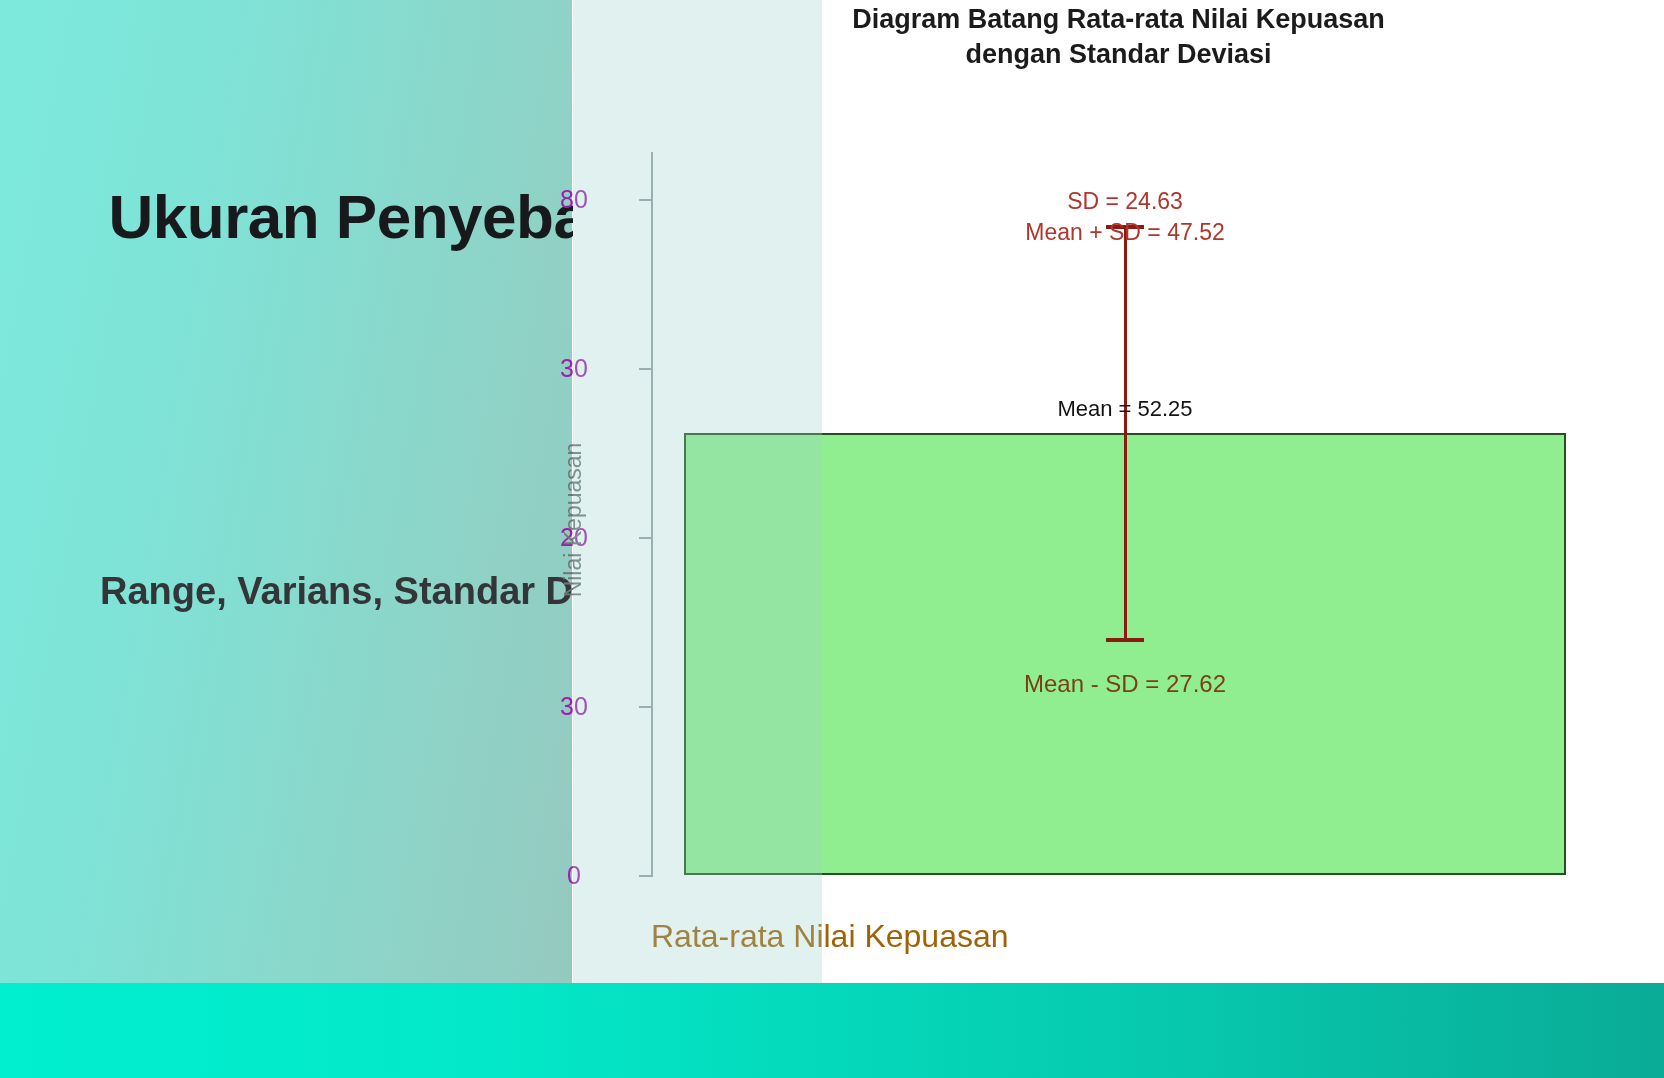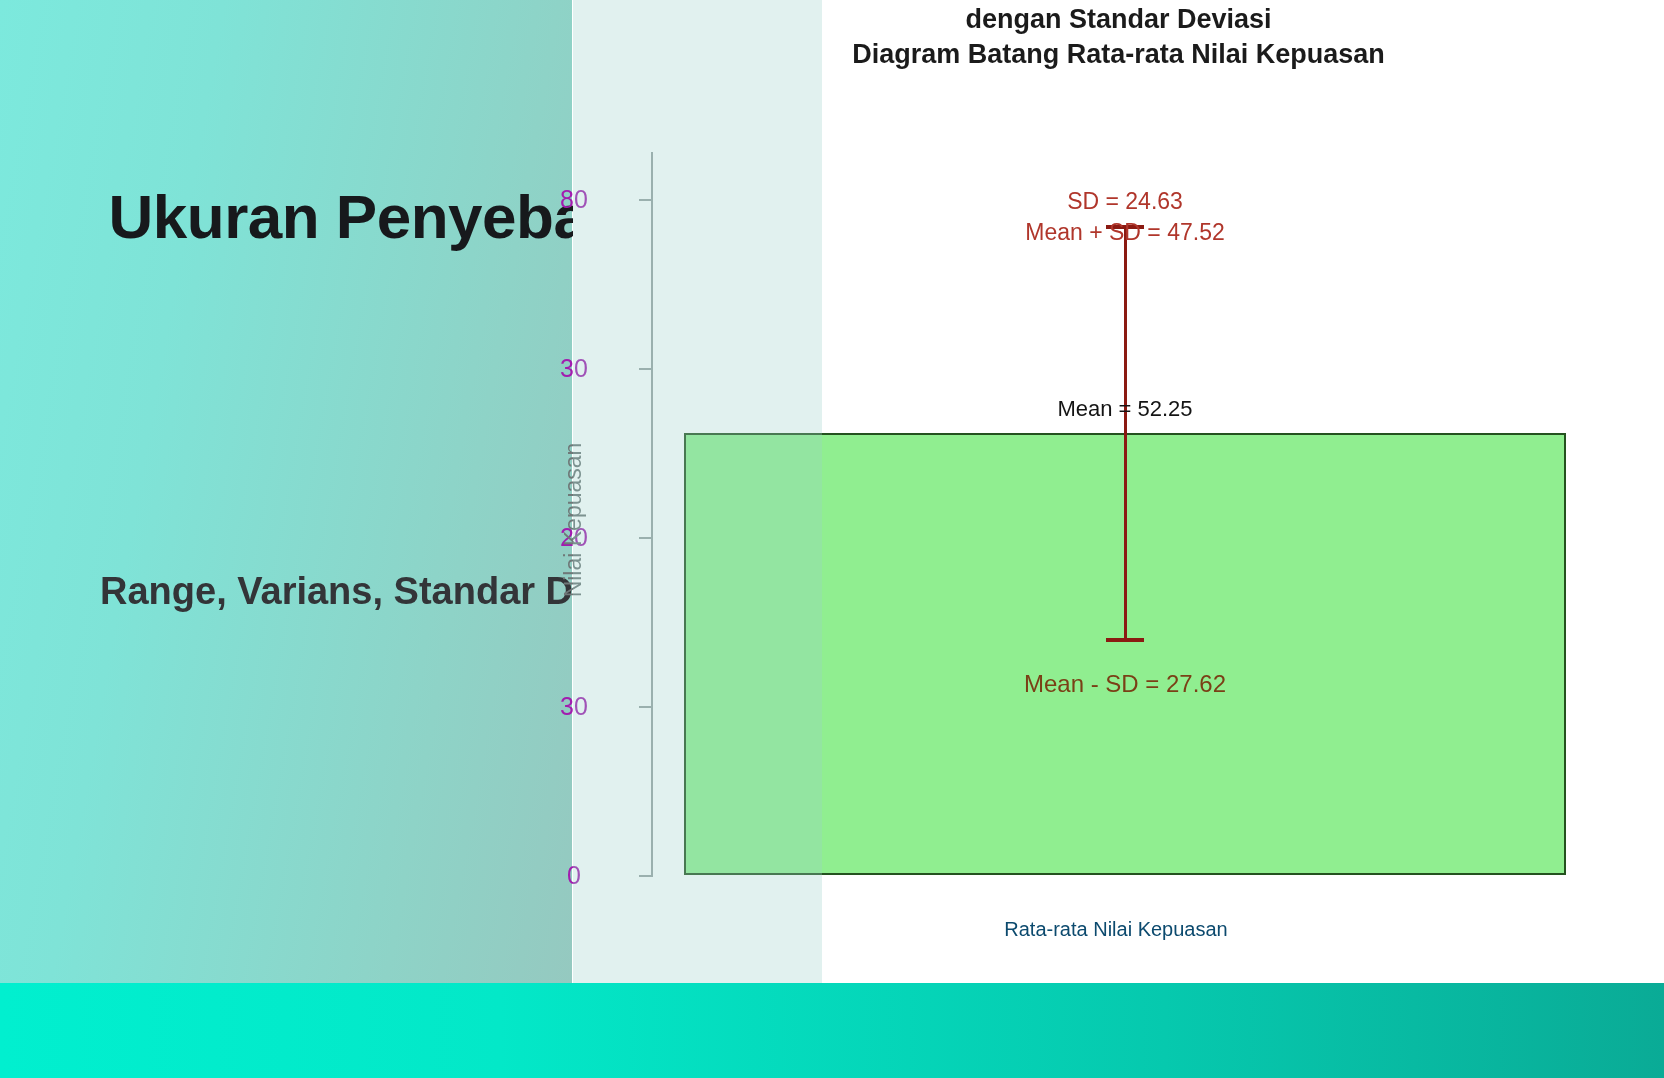--- a/index.html
+++ b/index.html
@@ -146,23 +146,22 @@
     color: #6f7878;
     white-space: nowrap;
     transform-origin: center center;
   }
 
   #x-axis-title {
     position: absolute;
     left: 0;
     top: 778px;
     width: 930px;
-    text-align: center;
-    font-size: 20px;
-    color: #0c4a6e;
+    font-size: 32px;
+    color: #a16207;
   }
 
   
   #bar {
     position: absolute;
     background: #90ee90;
     border: 2px solid #24521f;
     box-sizing: border-box;
   }
 
@@ -209,22 +208,22 @@
 
   <div id="slide-left-panel"></div>
 
   <div id="slide-title">Ukuran Penyebaran Data</div>
 
   <div id="slide-subtitle">Range, Varians, Standar Deviasi</div>
 
   <div id="figure">
 
     <div id="chart-title">
+      <div>Diagram Batang Rata-rata Nilai Kepuasan</div>
       <div>dengan Standar Deviasi</div>
-      <div>Diagram Batang Rata-rata Nilai Kepuasan</div>
     </div>
 
     <div id="plot-area">
 
       <div id="y-axis-line"></div>
       <div id="y-tick-label-wrap">
           <div class="y-tick-label" style="top: 735px;">0</div>
           <div class="y-tick-label" style="top: 565.952px;">30</div>
           <div class="y-tick-label" style="top: 396.905px;">20</div>
           <div class="y-tick-label" style="top: 227.857px;">30</div>

